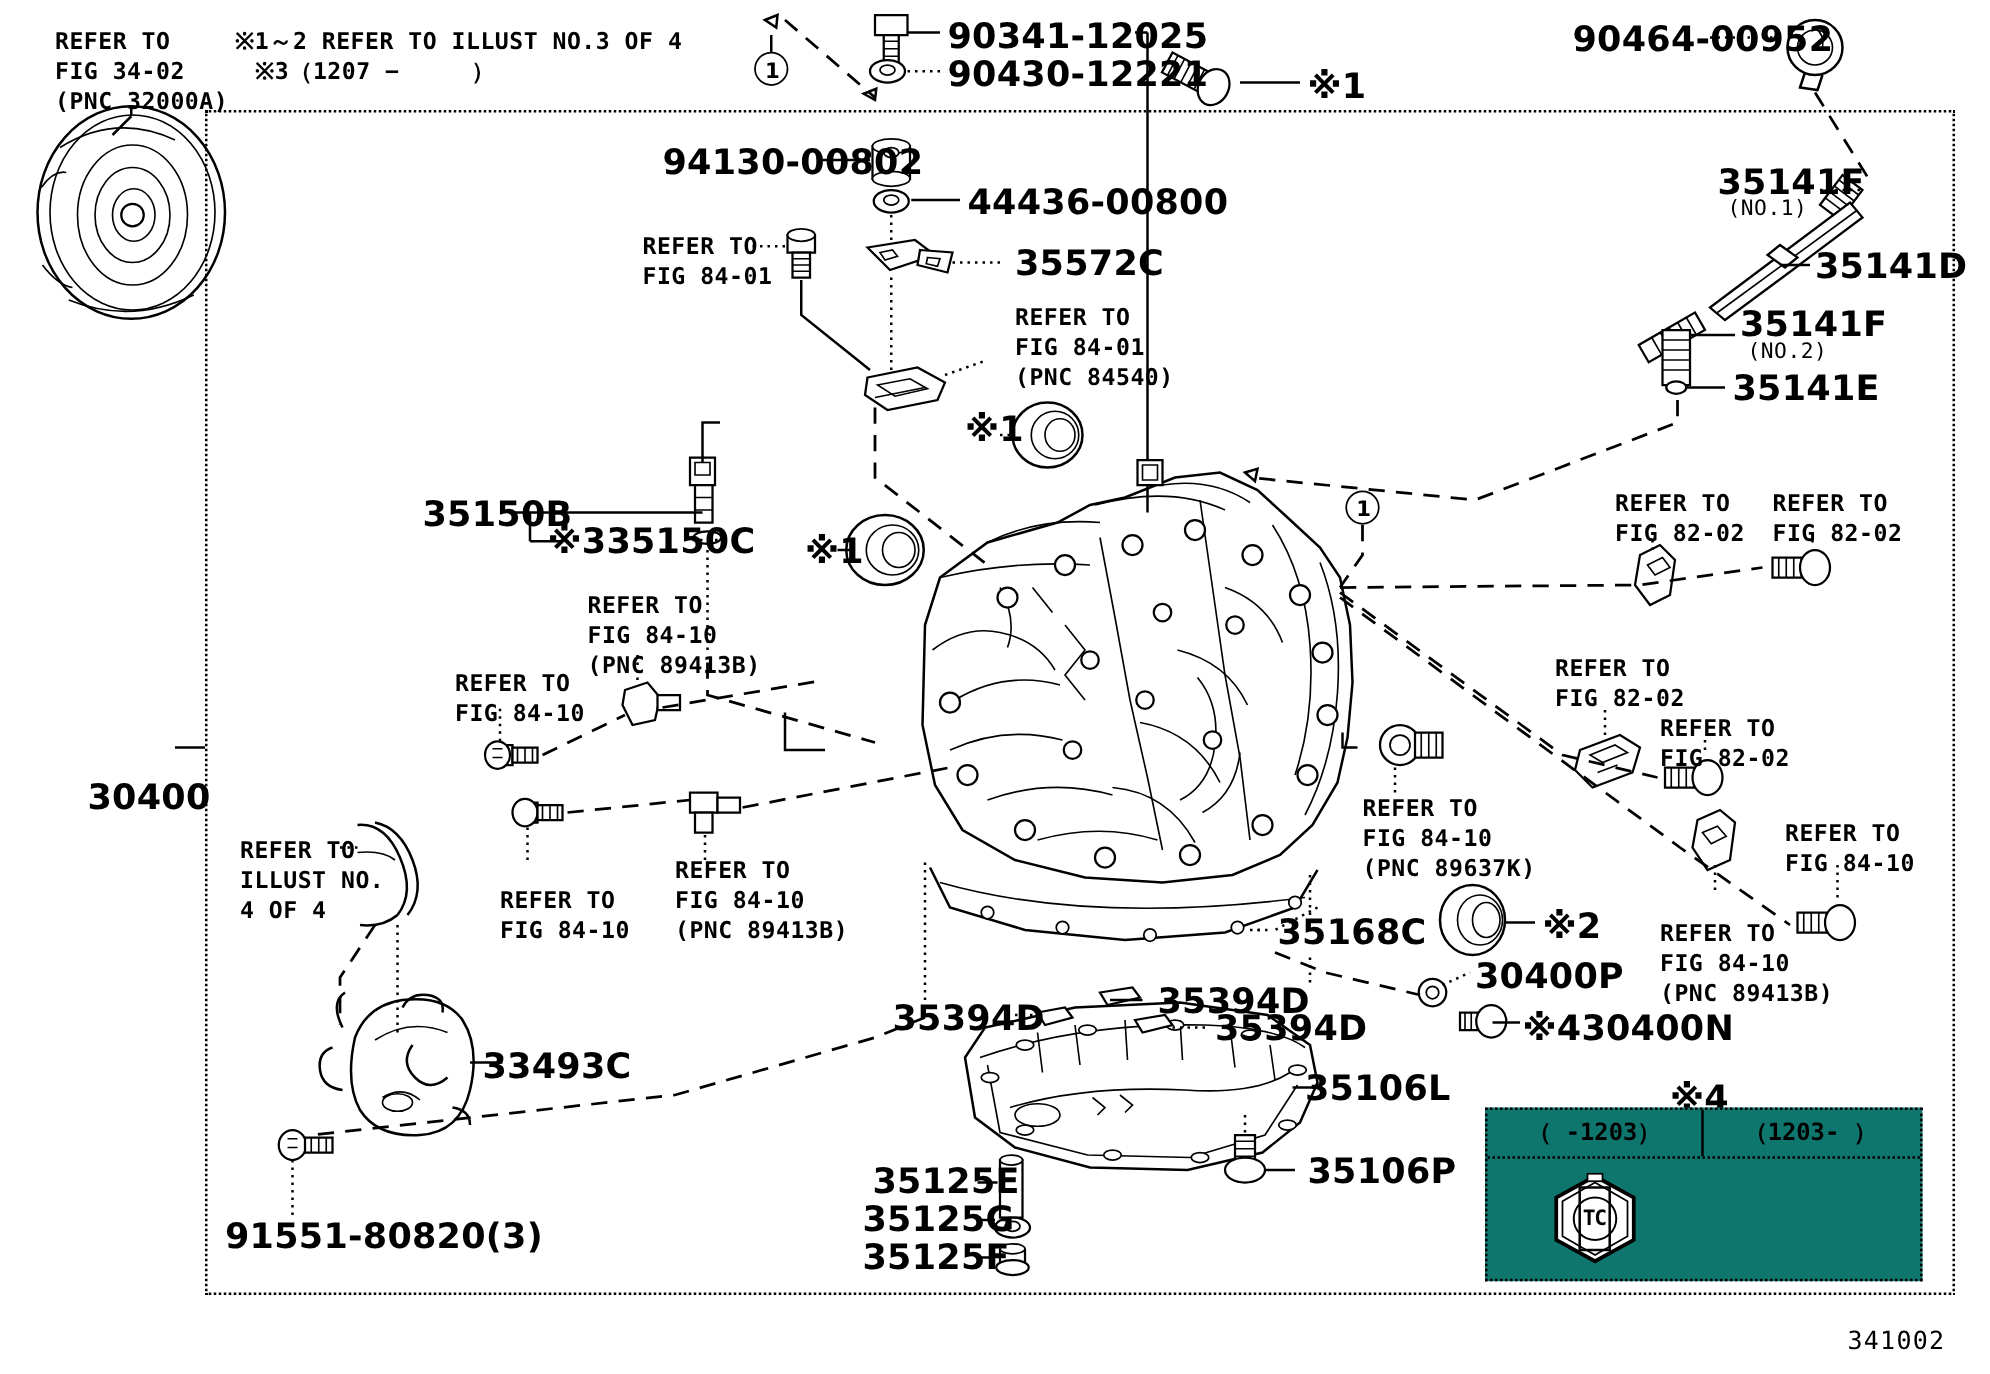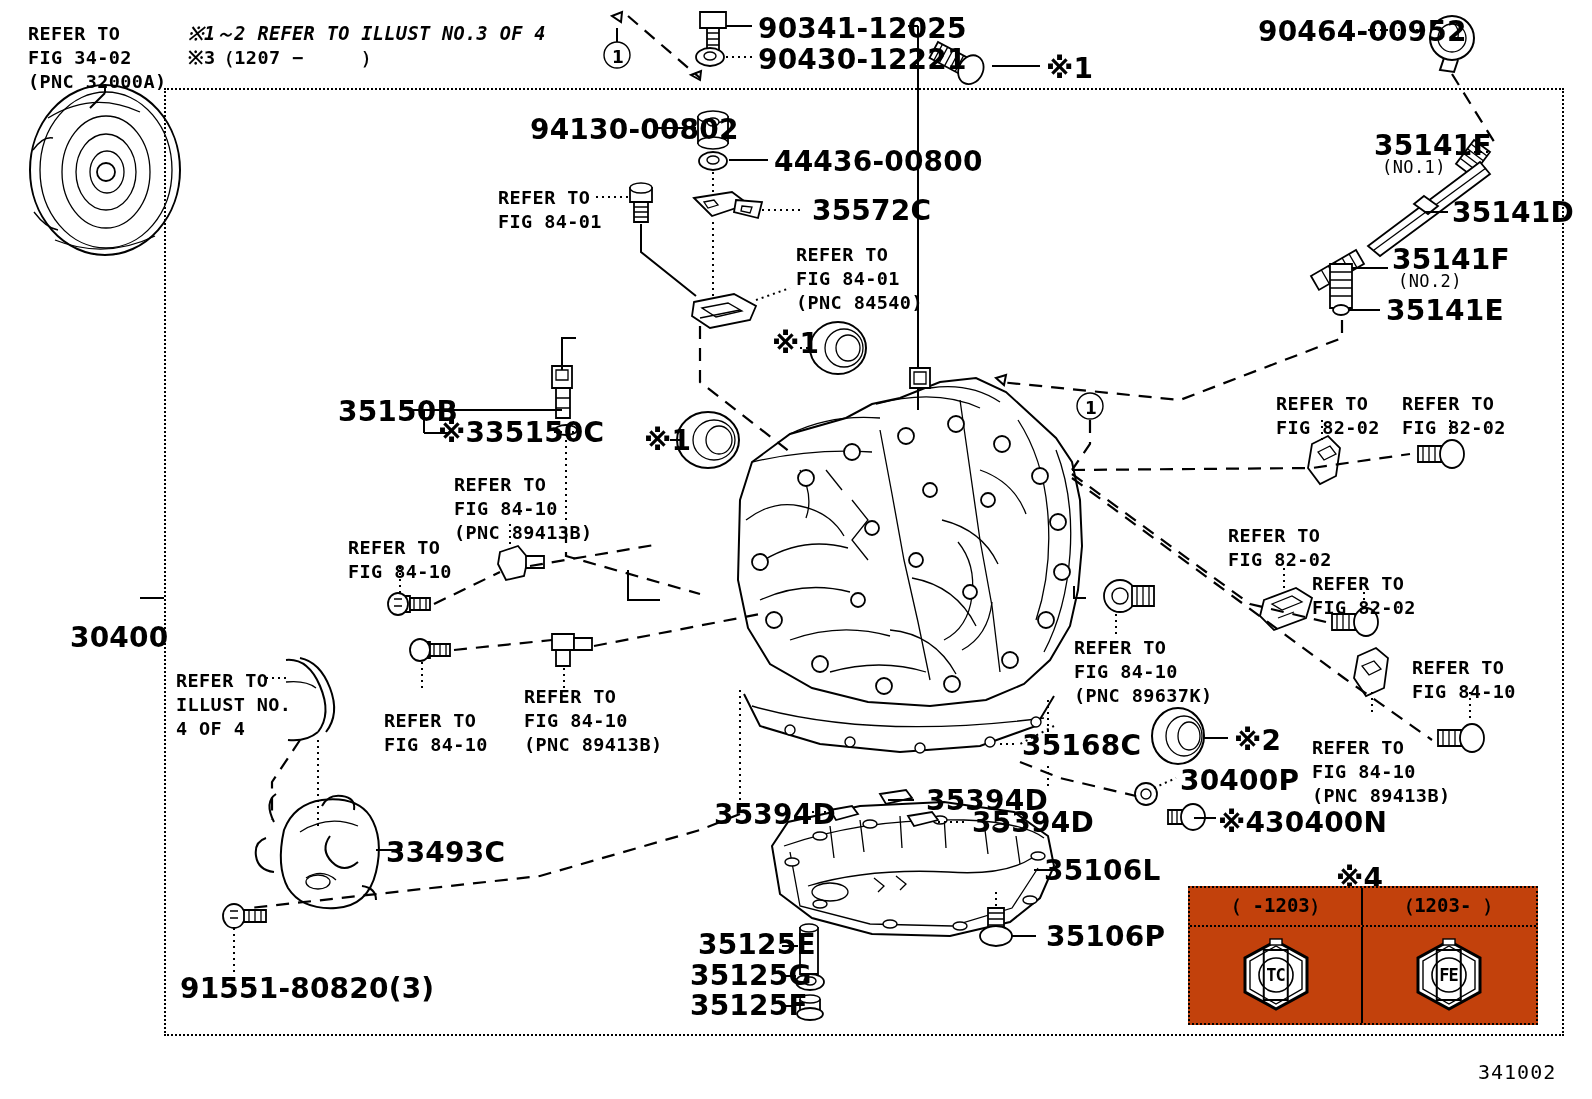--- a/index.html
+++ b/index.html
@@ -4,24 +4,24 @@
 <style>
   html,body{margin:0;padding:0;background:#fff;}
   body{width:1592px;height:1099px;position:relative;overflow:hidden;
        font-family:"DejaVu Sans Mono","Liberation Mono",monospace;color:#000;}
   #stage{position:absolute;inset:0;}
   .lbl{position:absolute;font-size:19.5px;letter-spacing:0.4px;line-height:25px;
        white-space:pre;font-weight:700;}
   .lbl.b{font-family:"DejaVu Sans","Liberation Sans",sans-serif;font-weight:700;
          font-size:28px;letter-spacing:0.2px;}
   .lbl.sm{font-size:17px;line-height:21px;font-weight:400;}
-  .lbl.ref{font-size:18.5px;line-height:24px;font-weight:700;}
+  .lbl.ref{font-size:18.5px;line-height:24px;font-weight:700;margin-left:16px;}
   .frame{position:absolute;border:2px dotted #000;}
   svg.ov{position:absolute;left:0;top:0;width:1592px;height:1099px;overflow:visible;pointer-events:none;}
-  .tbl{position:absolute;border:2px dotted #000;background:#c2410c;}
+  .tbl{position:absolute;border:2px dotted #000;background:#0f766e;}
   .tbl .hdrow{display:flex;border-bottom:2px dotted #000;}
   .tbl .bdrow{display:flex;}
   .tbl .c1{width:171px;text-align:center;}
   .tbl .c2{width:171px;text-align:center;border-left:2px solid #000;}
   .tbl .hcell{font-size:19px;font-weight:700;padding:5px 0 6px;}
   .tbl .bcell{height:96px;display:flex;align-items:center;justify-content:center;}
   .plug{position:relative;width:74px;height:74px;}
   .plug .hexo{position:absolute;left:0;top:0;}
   .plug .mk{position:absolute;left:50%;top:50%;transform:translate(-50%,-50%);
             font-size:17px;font-weight:700;letter-spacing:-1px;
@@ -423,21 +423,21 @@
       <line class="lnt" x1="234" y1="928" x2="234" y2="974"></line>
     </g>
 
     <line class="ln" x1="140" y1="598" x2="164" y2="598"></line>
   </svg>
 
   <div class="lbl ref" style="left:28px;top:22px;">REFER TO
 FIG 34-02
 (PNC 32000A)</div>
 
-  <div class="lbl ref" style="left:188px;top:22px;font-style:italic;">※1～2 REFER TO ILLUST NO.3 OF 4</div>
+  <div class="lbl ref" style="left:172px;top:22px;">※1～2 REFER TO ILLUST NO.3 OF 4</div>
   <div class="lbl ref" style="left:188px;top:46px;">※3（1207 −     ）</div>
 
   <div class="lbl b" style="left:758px;top:16px;">90341-12025</div>
   <div class="lbl b" style="left:758px;top:47px;">90430-12221</div>
   <div class="lbl b" style="left:1046px;top:56px;">※1</div>
   <div class="lbl b" style="left:612px;top:45px;font-size:17px;">1</div>
   <div class="lbl b" style="left:1085px;top:396px;font-size:17px;">1</div>
 
   <div class="lbl b" style="left:1258px;top:19px;">90464-00952</div>
 
@@ -526,29 +526,18 @@
         <div class="plug">
           <svg class="hexo" width="74" height="74" viewBox="0 0 74 74">
             <polygon points="37,3 68,20 68,54 37,71 6,54 6,20" fill="#fff" stroke="#000" stroke-width="3"></polygon>
             <polygon points="37,8 63,23 63,51 37,66 11,51 11,23" fill="none" stroke="#000" stroke-width="1.4"></polygon>
             <circle cx="37" cy="37" r="17" fill="#fff" stroke="#000" stroke-width="1.6"></circle>
             <rect x="31" y="1" width="12" height="6" fill="#fff" stroke="#000" stroke-width="1.4"></rect>
           </svg>
           <span class="mk">TC</span>
         </div>
       </div>
-      <div class="c2 bcell">
-        <div class="plug">
-          <svg class="hexo" width="74" height="74" viewBox="0 0 74 74">
-            <polygon points="37,3 68,20 68,54 37,71 6,54 6,20" fill="#fff" stroke="#000" stroke-width="3"></polygon>
-            <polygon points="37,8 63,23 63,51 37,66 11,51 11,23" fill="none" stroke="#000" stroke-width="1.4"></polygon>
-            <circle cx="37" cy="37" r="17" fill="#fff" stroke="#000" stroke-width="1.6"></circle>
-            <rect x="31" y="1" width="12" height="6" fill="#fff" stroke="#000" stroke-width="1.4"></rect>
-          </svg>
-          <span class="mk">FE</span>
-        </div>
-      </div>
     </div>
   </div>
 
   <div class="dnum" style="left:1478px;top:1060px;">341002</div>
 
 </div>
 
 </body></html>

